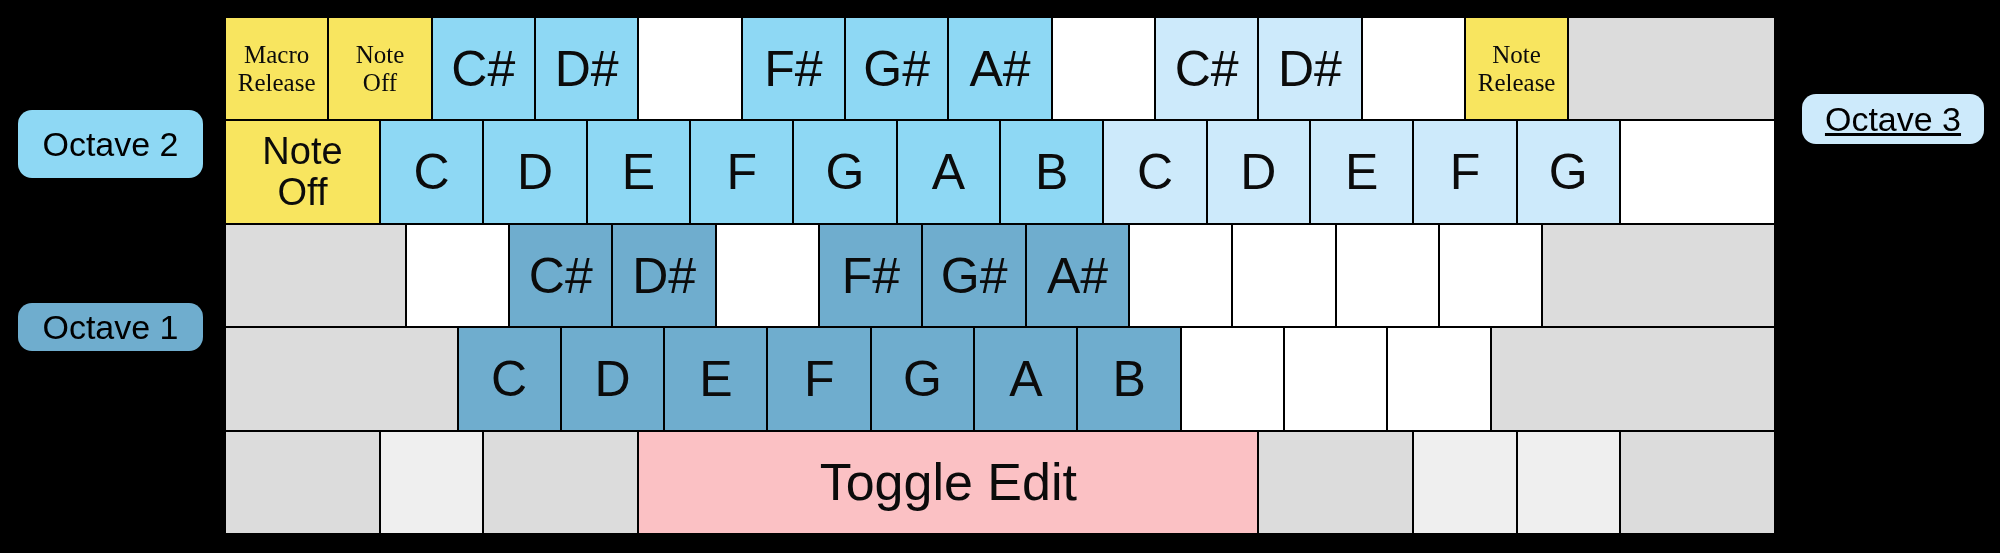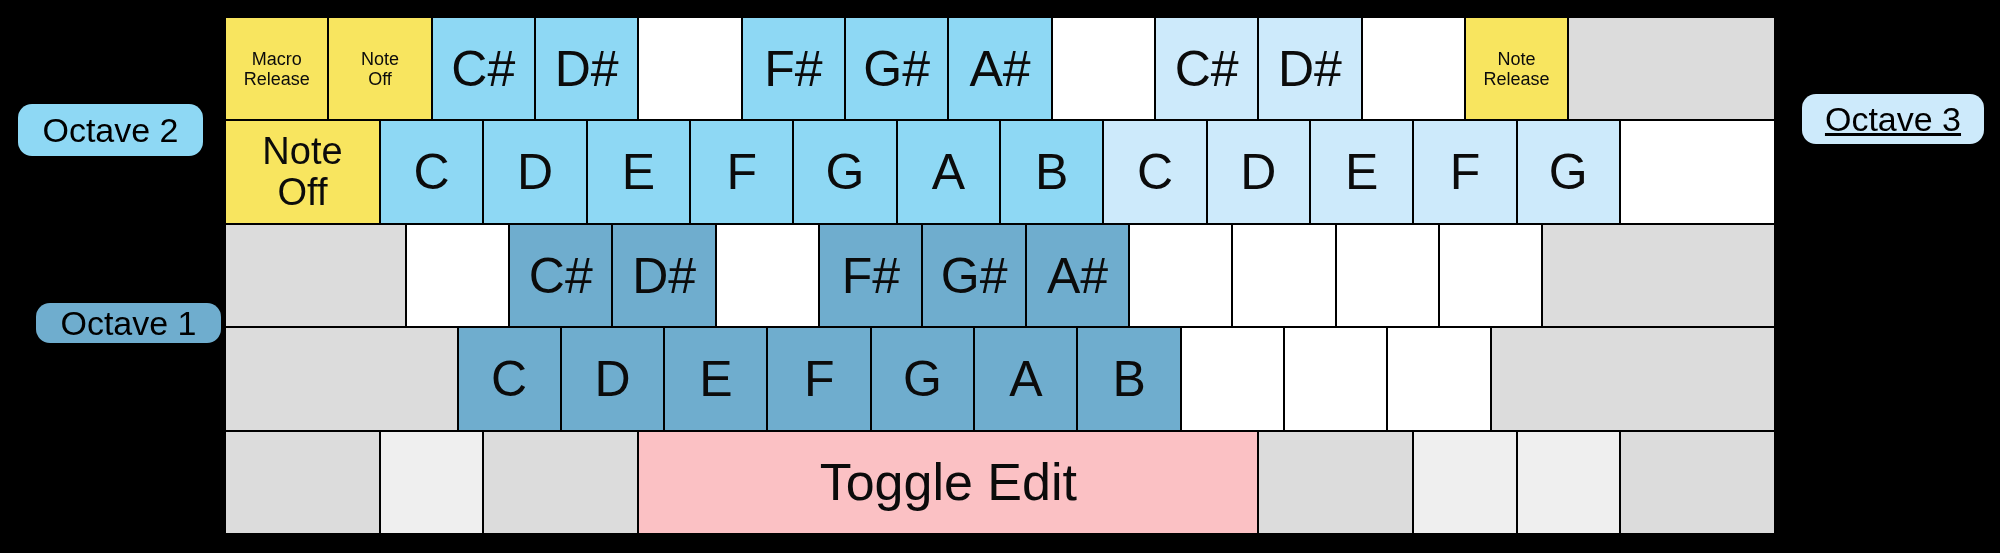--- a/index.html
+++ b/index.html
@@ -15,32 +15,32 @@
   }
   .kb-row{display:flex;flex:1;min-height:0;}
   .key{
     box-sizing:border-box;
     border:1.4px solid #000;
     display:flex;align-items:center;justify-content:center;
     text-align:center;color:#0b0b0b;
     white-space:pre-line;
     overflow:hidden;
   }
-  .key.sm{font-size:18px;line-height:1.12;}
+  .key.sm{font-size:25px;line-height:1.12;font-family:Liberation Serif, serif;}
   .key.md{font-size:38px;line-height:1.08;}
   .key.lg{font-size:50px;line-height:1;}
   .key.xl{font-size:52px;line-height:1;}
   .pill{
     position:absolute;
     display:flex;align-items:center;justify-content:center;
     border-radius:14px;
     font-size:34px;color:#000;
   }
-  #pill-octave2{left:18px;top:104px;width:185px;height:52px;}
-  #pill-octave1{left:36px;top:303px;width:185px;height:40px;text-align:right;}
+  #pill-octave2{left:18px;top:110px;width:185px;height:68px;}
+  #pill-octave1{left:18px;top:303px;width:185px;height:48px;text-align:right;}
   #pill-octave3{left:1802px;top:94px;width:182px;height:50px;}
 </style>
 </head>
 <body>
 
 <div id="keyboard">
     <div class="kb-row">
       <div class="key sm" style="flex: 0 0 6.66667%; background: rgb(248, 229, 95);">Macro
 Release</div>
       <div class="key sm" style="flex: 0 0 6.66667%; background: rgb(248, 229, 95);">Note

